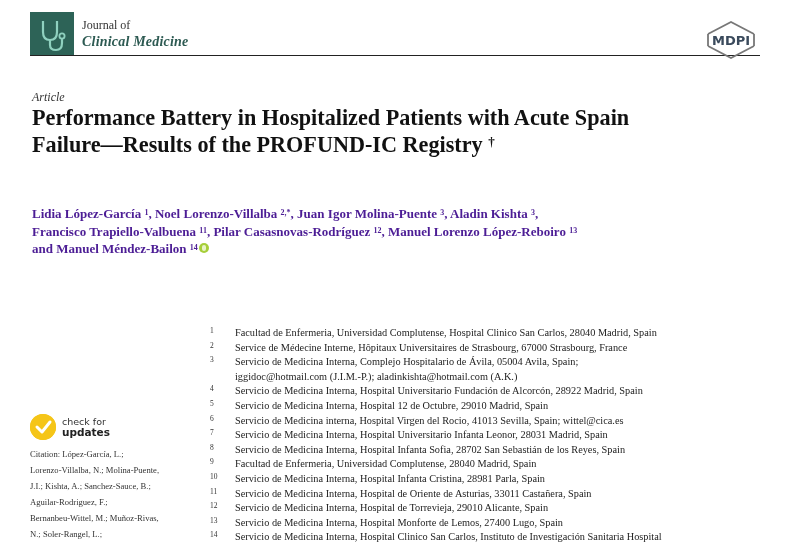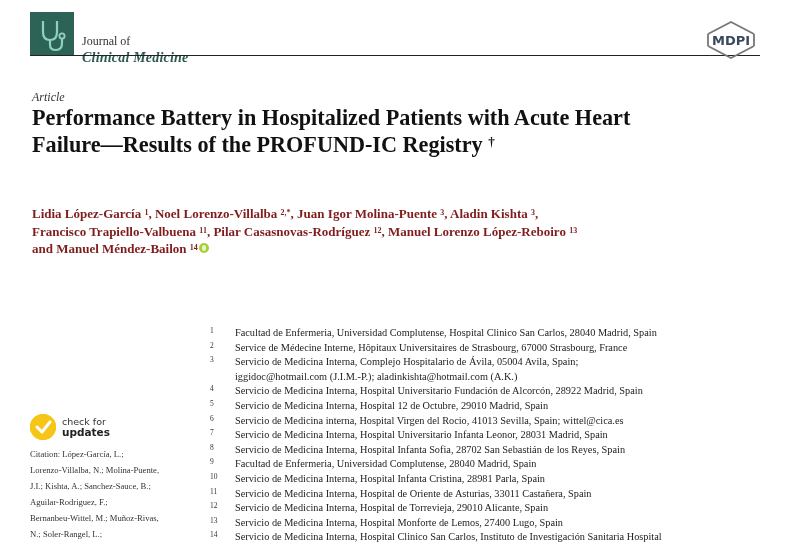--- a/index.html
+++ b/index.html
@@ -1,28 +1,28 @@
 <!DOCTYPE html>
 <html><head>
 <meta charset="utf-8">
 <style>
   html, body { margin:0; padding:0; background:#fff; }
   body { width:800px; height:550px; overflow:hidden; position:relative; font-family:"DejaVu Serif","Liberation Serif",serif; color:#111; }
   .header { position:absolute; left:30px; top:12px; width:730px; height:56px; }
   .logo-box { position:absolute; left:0; top:0; width:44px; height:44px; background:#2d6357; }
-  .journal-name { position:absolute; left:52px; top:22px; font-family:"Liberation Serif",serif; }
+  .journal-name { position:absolute; left:52px; top:6px; font-family:"Liberation Serif",serif; }
   .journal-of { font-size:12px; color:#333; line-height:14px; }
   .journal-title { font-size:14px; font-style:italic; font-weight:bold; color:#2d5a52; line-height:20px; letter-spacing:0.2px; }
   .rule-left { position:absolute; left:30px; top:55px; width:650px; height:1px; background:#222; }
   .rule-right { position:absolute; left:680px; top:55px; width:80px; height:1px; background:#222; }
   .mdpi { position:absolute; left:702px; top:20px; width:58px; height:40px; }
   .article-type { position:absolute; left:32px; top:90px; font-family:"Liberation Serif",serif; font-style:italic; font-size:12px; color:#333; }
   .title { position:absolute; left:32px; top:104px; width:740px; font-family:"Liberation Serif",serif; font-weight:bold; font-size:22.2px; line-height:27px; color:#111; }
   .title sup { font-size:13px; vertical-align:top; position:relative; top:-3px; }
-  .authors { position:absolute; left:32px; top:205px; width:740px; font-family:"Liberation Serif",serif; font-weight:bold; font-size:13px; line-height:17.6px; color:#7f1d1d; }
+  .authors { position:absolute; left:32px; top:205px; width:740px; font-family:"Liberation Serif",serif; font-weight:bold; font-size:13px; line-height:17.6px; color:#4c1d95; }
   .authors sup { font-size:8px; vertical-align:top; position:relative; top:-1px; font-weight:bold; }
   .orcid { display:inline-block; width:10px; height:10px; border-radius:50%; background:#a6ce39; vertical-align:middle; position:relative; top:-2px; margin-left:1px; }
   .orcid::after { content:""; position:absolute; left:3px; top:2px; width:4px; height:6px; border-radius:2px; background:#e8f3c8; }
   .affils { position:absolute; left:210px; top:326px; width:590px; font-family:"Liberation Serif",serif; font-size:10.3px; line-height:14.6px; color:#222; }
   .affil { position:relative; padding-left:25px; white-space:nowrap; }
   .affil .num { position:absolute; left:0; top:-2px; width:14px; font-size:7.5px; color:#333; text-align:left; }
   .affil.cont { padding-left:25px; }
   .cfu { position:absolute; left:30px; top:414px; width:120px; height:30px; }
   .cfu-icon { position:absolute; left:0; top:0; width:26px; height:26px; border-radius:50%; background:#f5c518; }
   .cfu-text { position:absolute; left:32px; top:2px; font-family:"DejaVu Sans",sans-serif; font-size:9.5px; line-height:11px; color:#333; }
@@ -55,21 +55,21 @@
     <path d="M6 26 L29 38 L52 26" fill="none" stroke="#777" stroke-width="1.8"></path>
     <path d="M6 14 L6 26" stroke="#777" stroke-width="1.8"></path>
     <path d="M52 14 L52 26" stroke="#777" stroke-width="1.8"></path>
     <text x="29" y="25" text-anchor="middle" font-family="DejaVu Sans, sans-serif" font-weight="bold" font-size="13" fill="#3a4a5c">MDPI</text>
   </svg>
 </div>
 
 <div class="article-type">Article</div>
 
 <div class="title">
-  <div>Performance Battery in Hospitalized Patients with Acute Heart</div>
+  <div>Performance Battery in Hospitalized Patients with Acute Spain</div>
   <div><span>Failure—Results of the PROFUND-IC Registry</span> <sup>†</sup></div>
 </div>
 
 <div class="authors">
   <div>
     <span>Lidia López-García</span> <sup>1</sup>,
     <span>Noel Lorenzo-Villalba</span> <sup>2,*</sup>,
     <span>Juan Igor Molina-Puente</span> <sup>3</sup>,
     <span>Aladin Kishta</span> <sup>3</sup>,
   </div>

